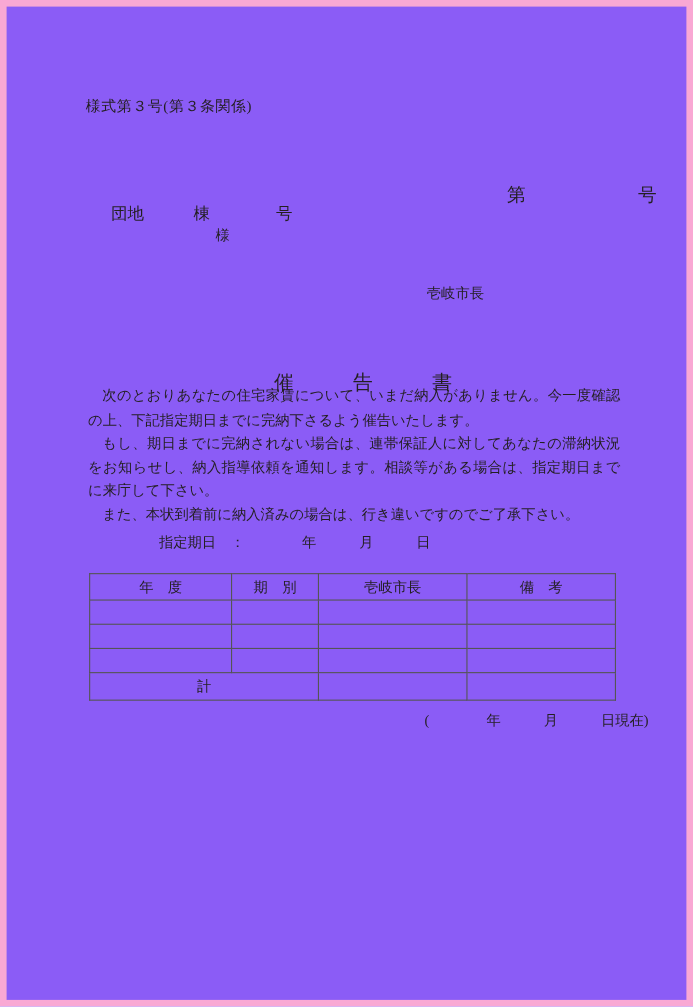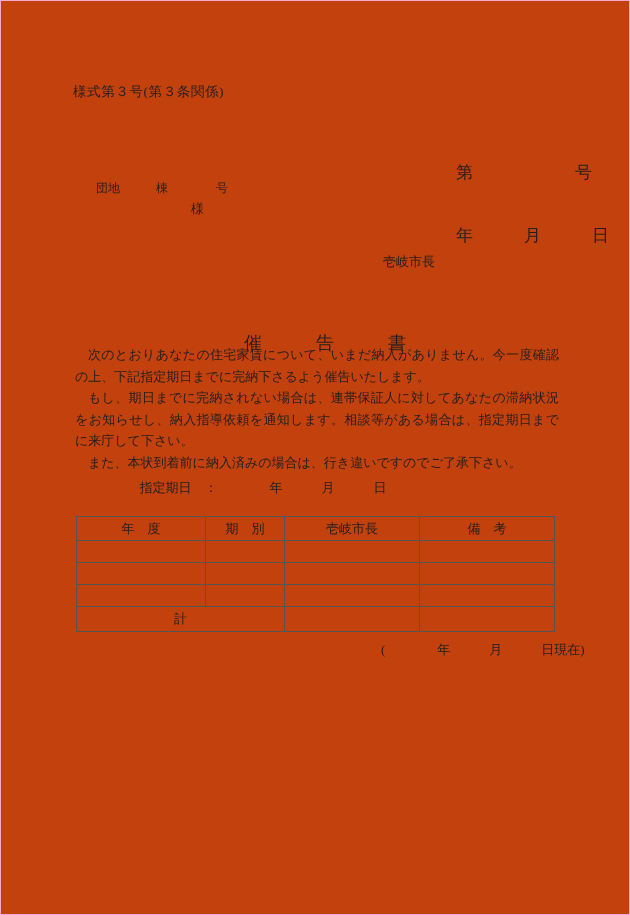--- a/index.html
+++ b/index.html
@@ -9,22 +9,22 @@
     background: #ffffff;
   }
   body {
     font-family: "Liberation Serif", "DejaVu Serif", serif;
     color: #231f20;
   }
   .page {
     position: relative;
     width: 630px;
     height: 915px;
-    background: #c2410c;
-    border: 1px solid #f9a8d4;
+    background: #8b5cf6;
+    border: 6px solid #f9a8d4;
     box-sizing: border-box;
     overflow: hidden;
   }
   .abs { position: absolute; }
 
   
   .form-no {
     left: 72px;
     top: 82px;
     font-size: 13.5px;
@@ -38,21 +38,21 @@
     top: 119px;
     font-size: 17px;
     line-height: 21px;
     white-space: pre;
   }
 
   
   .addressee {
     left: 95px;
     top: 179px;
-    font-size: 12px;
+    font-size: 15px;
     white-space: pre;
   }
   .addressee-sama {
     left: 190px;
     top: 199px;
     font-size: 13px;
     white-space: pre;
   }
 
   
@@ -134,21 +134,20 @@
 </style>
 </head>
 <body>
 
 <div class="page">
 
   <div class="abs form-no">様式第３号(第３条関係)</div>
 
   <div class="abs doc-meta">
     <div>第　　　　　　号</div>
-    <div>年　　　月　　　日</div>
   </div>
 
   <div class="abs addressee">団地　　　棟　　　　号</div>
   <div class="abs addressee-sama">様</div>
 
   <div class="abs issuer">壱岐市長</div>
 
   <div class="abs doc-title">
     <span>催　　　告　　　書</span>
   </div>

